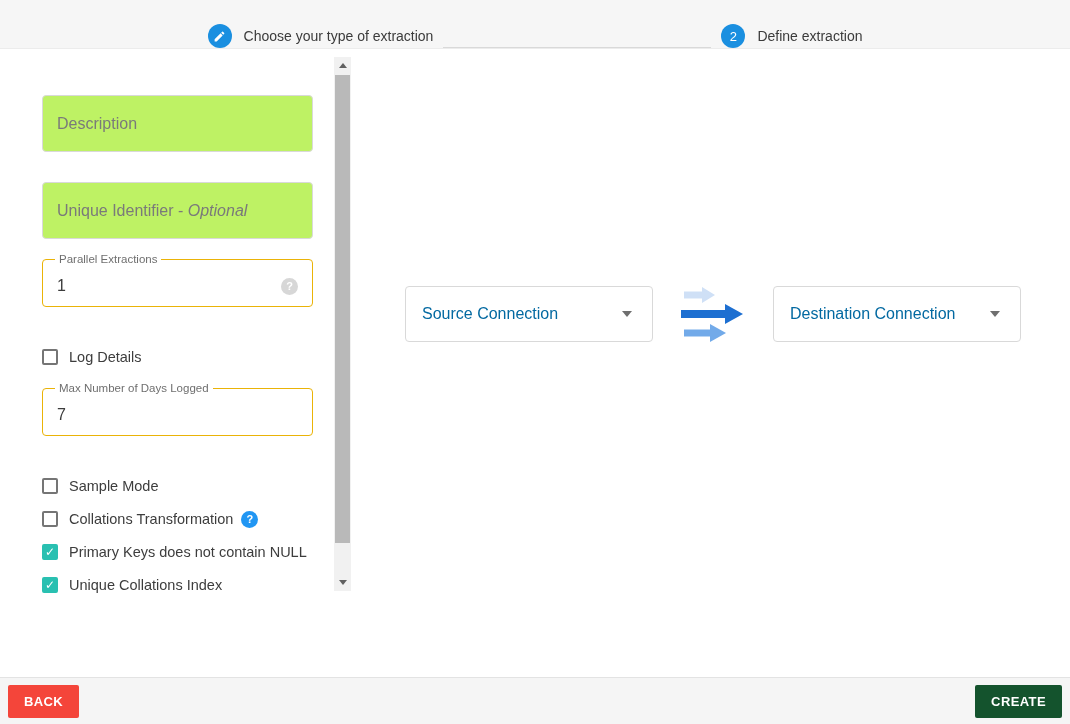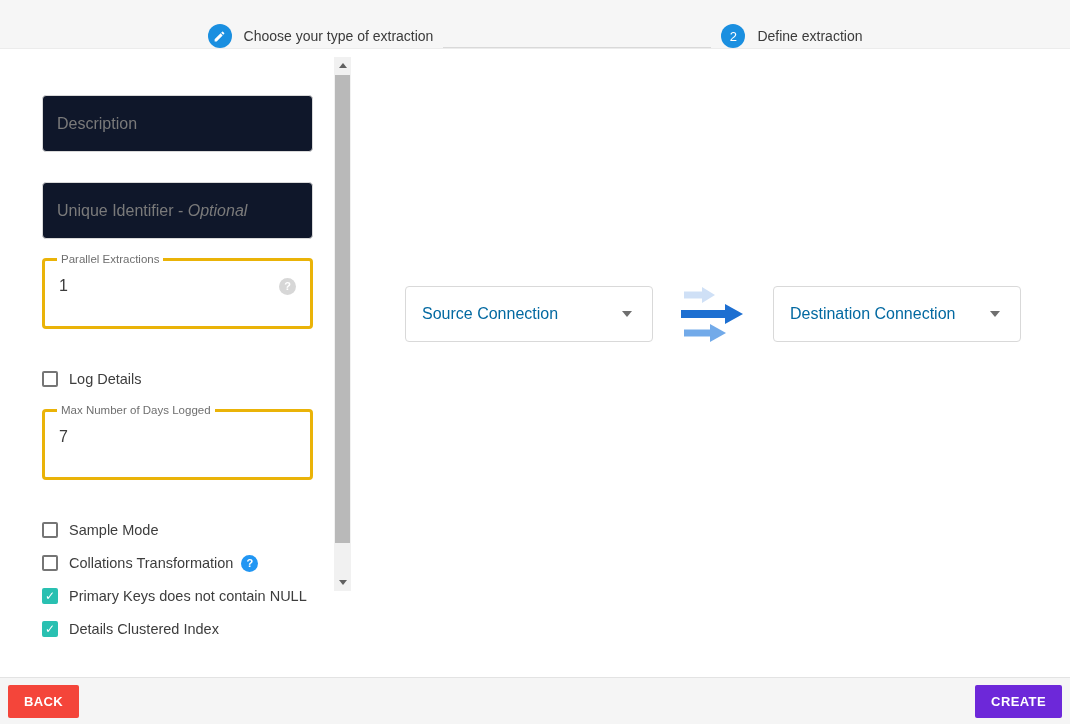--- a/index.html
+++ b/index.html
@@ -44,28 +44,28 @@
   }
 
   
   .body { flex: 1 1 auto; display: flex; background: #ffffff; position: relative; }
 
   
   .left-panel { width: 356px; flex: 0 0 356px; position: relative; padding: 46px 0 0 42px; }
   .field-box {
     width: 271px; height: 57px; border: 1px solid #d9d9d9; border-radius: 4px;
     display: flex; align-items: center; padding: 0 14px;
-    font-size: 16px; color: #7a7a7a; background: #0f172a;
+    font-size: 16px; color: #7a7a7a; background: #bef264;
   }
   .field-box .opt { font-style: italic; }
   .uid-box { margin-top: 30px; }
 
   fieldset.outlined {
-    width: 271px; border: 3px solid #eab308; border-radius: 4px;
-    padding: 2px 14px 28px; position: relative;
+    width: 271px; border: 1px solid #eab308; border-radius: 4px;
+    padding: 2px 14px 8px; position: relative;
   }
   fieldset.outlined legend {
     font-size: 11.5px; color: #6f6f6f; padding: 0 4px; margin-left: -2px;
   }
   .outlined .value-row {
     display: flex; align-items: center; justify-content: space-between;
     font-size: 16px; color: #3c3c3c; margin-top: 7px; height: 24px;
   }
   .pe-fieldset { margin-top: 14px; }
   .mdl-fieldset { margin-top: 13px; }
@@ -136,21 +136,21 @@
     display: flex; align-items: center; justify-content: space-between;
     padding: 17px 8px;
   }
   .btn {
     height: 33px; border: none; border-radius: 2px; color: #ffffff;
     font-size: 13px; font-weight: 700; letter-spacing: .4px;
     padding: 0 16px; cursor: pointer;
     font-family: "Liberation Sans", "DejaVu Sans", sans-serif;
   }
   .btn-back { background: #f4453a; }
-  .btn-create { background: #6d28d9; }
+  .btn-create { background: #14532d; }
 </style>
 </head>
 <body>
 
 <div class="dialog">
 
 
   <div class="stepper">
     <div class="step">
       <div class="step-circle">
@@ -210,21 +210,21 @@
         <span class="help-circle help-blue">?</span>
       </div>
 
       <div class="checkbox-row">
         <div class="checkbox checked">✓</div>
         <div class="checkbox-label">Primary Keys does not contain NULL</div>
       </div>
 
       <div class="checkbox-row">
         <div class="checkbox checked">✓</div>
-        <div class="checkbox-label">Details Clustered Index</div>
+        <div class="checkbox-label">Unique Collations Index</div>
       </div>
 
       <div class="scrollbar">
         <div class="sb-btn sb-up">
             <div class="tri-up"></div>
           </div>
         <div class="sb-thumb"></div>
         <div class="sb-btn sb-down">
             <div class="tri-down"></div>
           </div>

